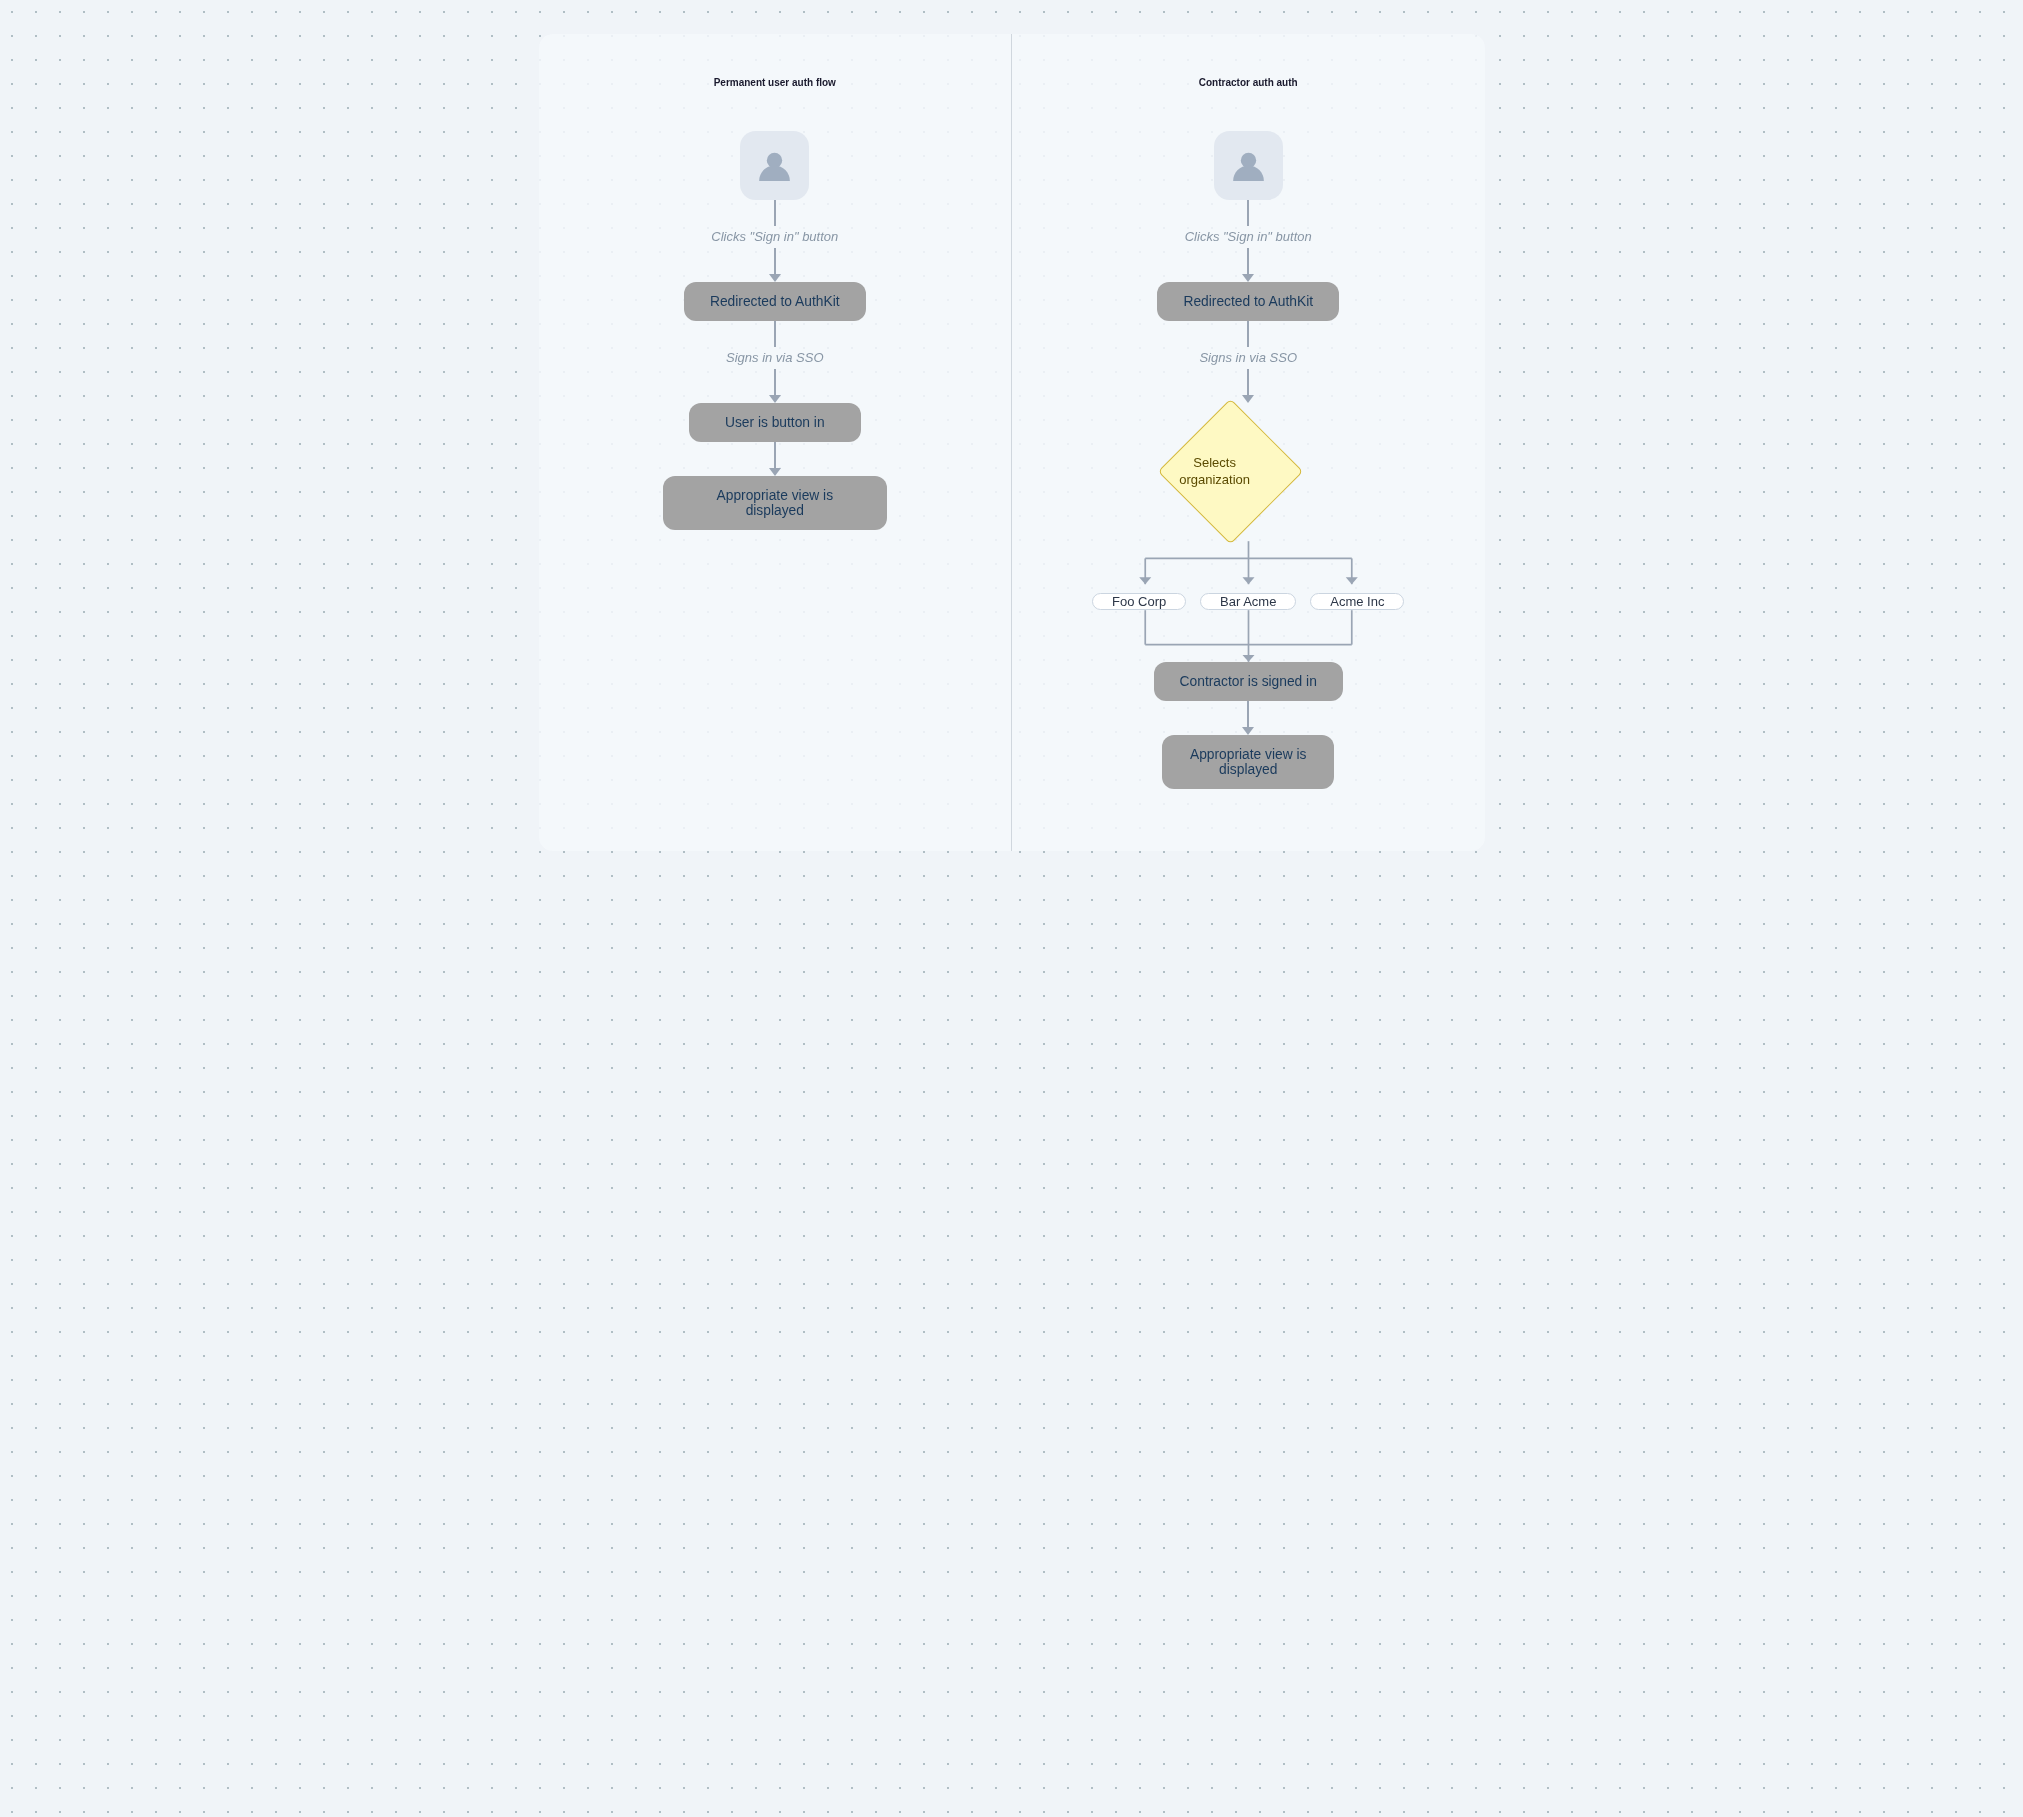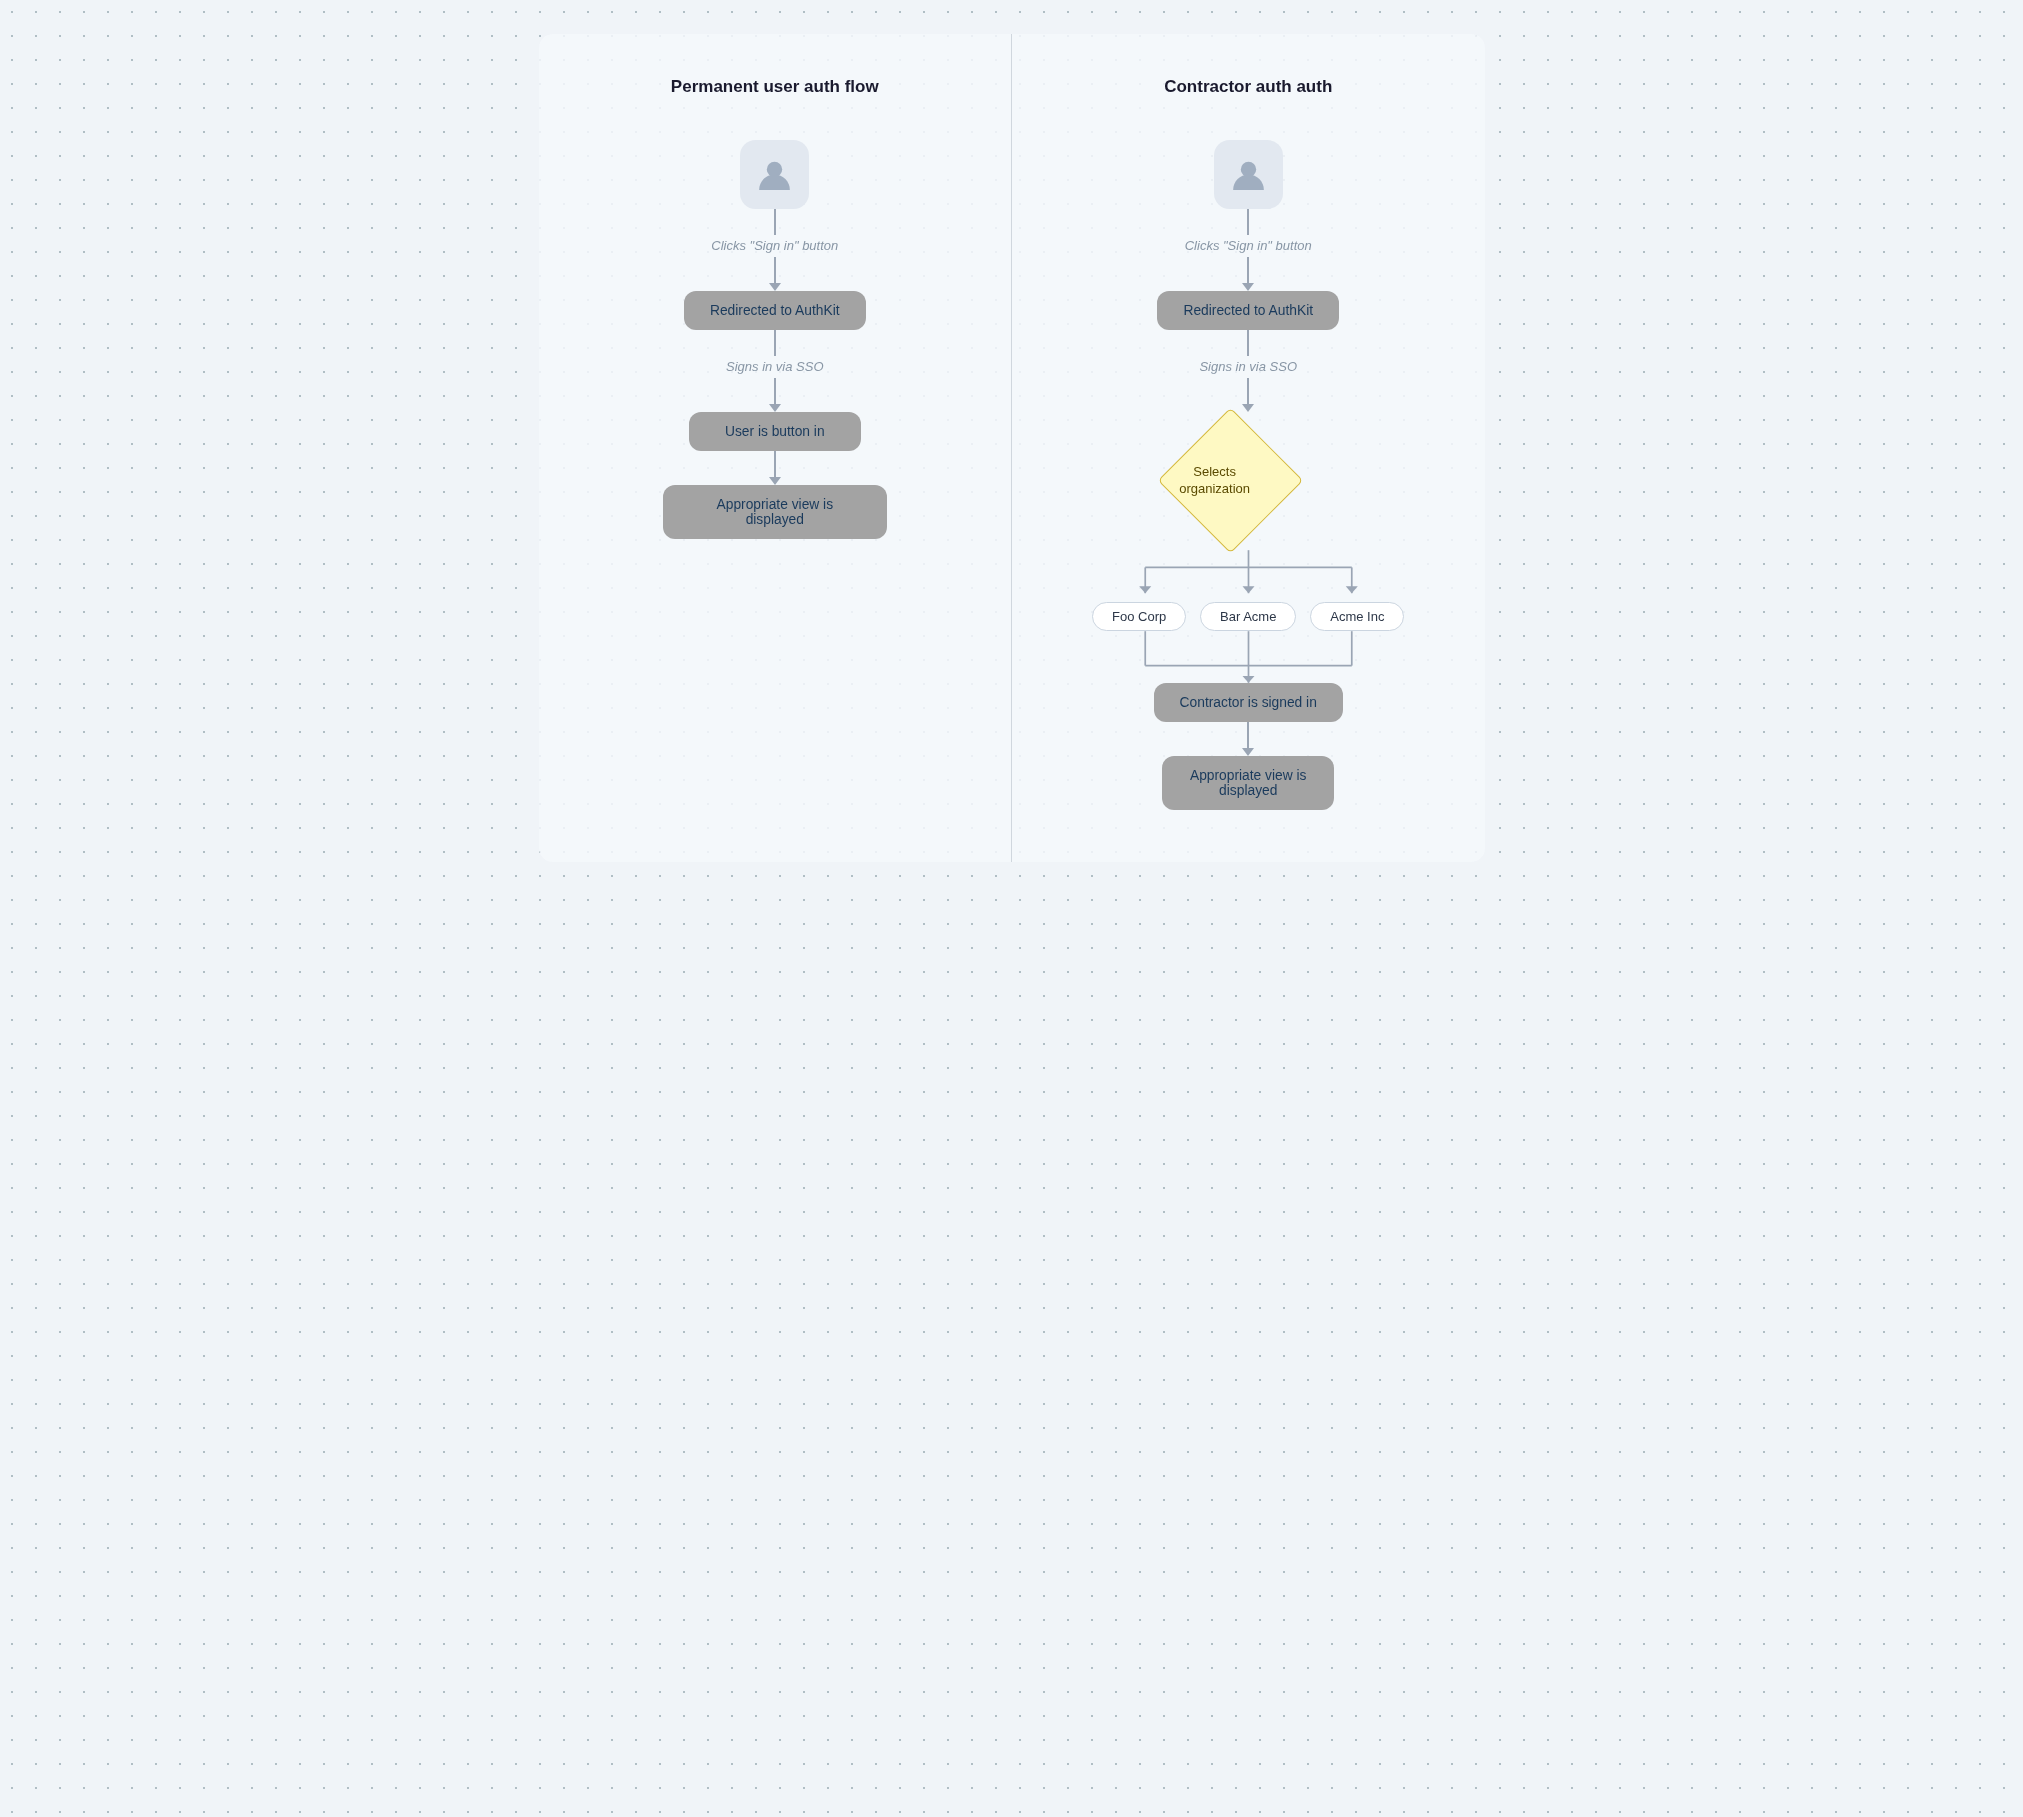--- a/index.html
+++ b/index.html
@@ -35,21 +35,21 @@
 
     .flow-section {
       flex: 1;
       display: flex;
       flex-direction: column;
       align-items: center;
       padding: 43px 26px 52px;
     }
 
     .section-title {
-      font-size: 17px;
+      font-size: 10px;
       font-weight: 700;
       color: #1a1a2e;
       margin-bottom: 43px;
       text-align: center;
     }
 
     
     .avatar-box {
       width: 69px;
       height: 69px;
@@ -105,21 +105,21 @@
       text-align: center;
       min-width: 172px;
       max-width: 224px;
     }
 
     
     .node-gray {
       background: #ffffff;
       border: 1.3px solid #cbd5e0;
       border-radius: 17px;
-      padding: 6px 19px;
+      padding: 0 19px;
       font-size: 13px;
       color: #2d3748;
       text-align: right;
       min-width: 86px;
     }
 
     
     .diamond-container {
       width: 138px;
       height: 138px;

